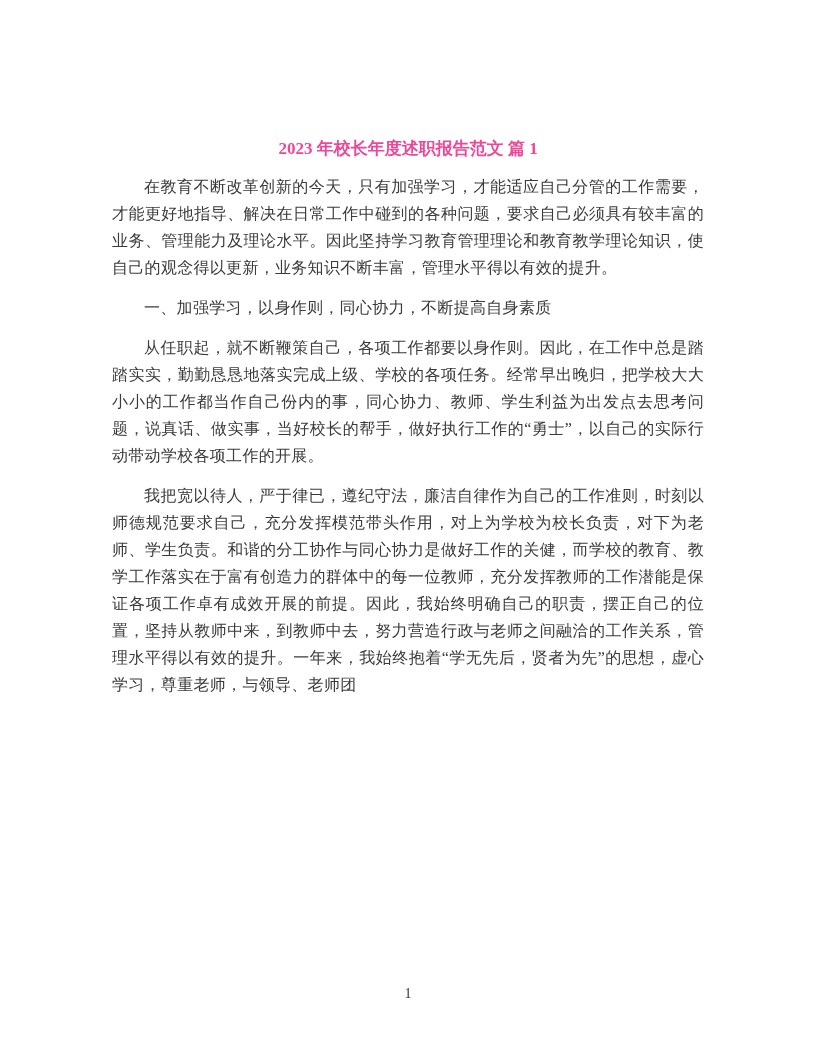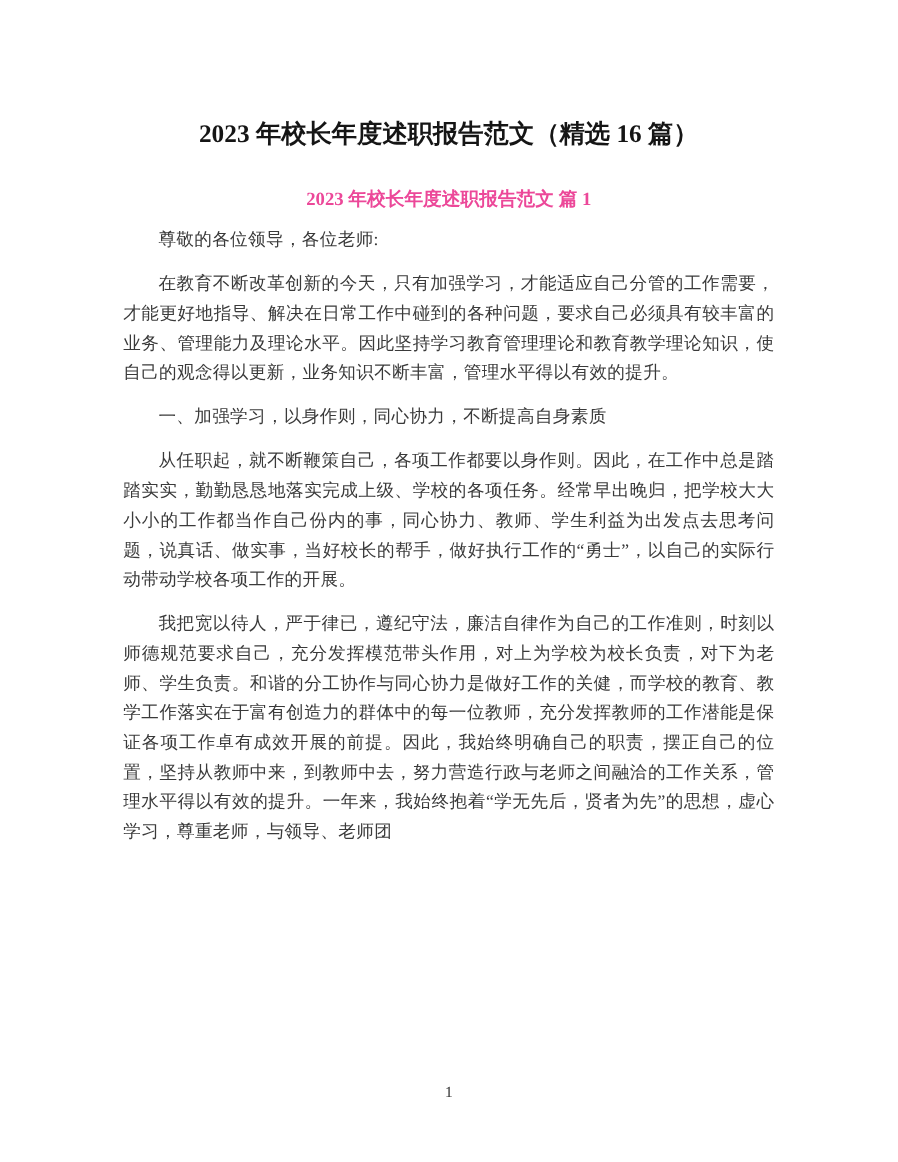--- a/index.html
+++ b/index.html
@@ -55,25 +55,23 @@
     text-align: center;
     font-size: 14px;
     color: #333333;
   }
 </style>
 </head>
 <body>
 
 <div class="page">
   <div class="content">
-    <h1 class="doc-title">2023 年校长年度述职报告范文（精选 16 篇）</h1>
     <h2 class="doc-subtitle">2023 年校长年度述职报告范文 篇 1</h2>
 
     <div class="body-text">
-      <p class="para">尊敬的各位领导，各位老师:</p>
       <p class="para">在教育不断改革创新的今天，只有加强学习，才能适应自己分管的工作需要，才能更好地指导、解决在日常工作中碰到的各种问题，要求自己必须具有较丰富的业务、管理能力及理论水平。因此坚持学习教育管理理论和教育教学理论知识，使自己的观念得以更新，业务知识不断丰富，管理水平得以有效的提升。</p>
       <p class="para">一、加强学习，以身作则，同心协力，不断提高自身素质</p>
       <p class="para">从任职起，就不断鞭策自己，各项工作都要以身作则。因此，在工作中总是踏踏实实，勤勤恳恳地落实完成上级、学校的各项任务。经常早出晚归，把学校大大小小的工作都当作自己份内的事，同心协力、教师、学生利益为出发点去思考问题，说真话、做实事，当好校长的帮手，做好执行工作的“勇士”，以自己的实际行动带动学校各项工作的开展。</p>
       <p class="para">我把宽以待人，严于律已，遵纪守法，廉洁自律作为自己的工作准则，时刻以师德规范要求自己，充分发挥模范带头作用，对上为学校为校长负责，对下为老师、学生负责。和谐的分工协作与同心协力是做好工作的关健，而学校的教育、教学工作落实在于富有创造力的群体中的每一位教师，充分发挥教师的工作潜能是保证各项工作卓有成效开展的前提。因此，我始终明确自己的职责，摆正自己的位置，坚持从教师中来，到教师中去，努力营造行政与老师之间融洽的工作关系，管理水平得以有效的提升。一年来，我始终抱着“学无先后，贤者为先”的思想，虚心学习，尊重老师，与领导、老师团</p>
     </div>
   </div>
 
   <div class="footer">1</div>
 </div>
 

